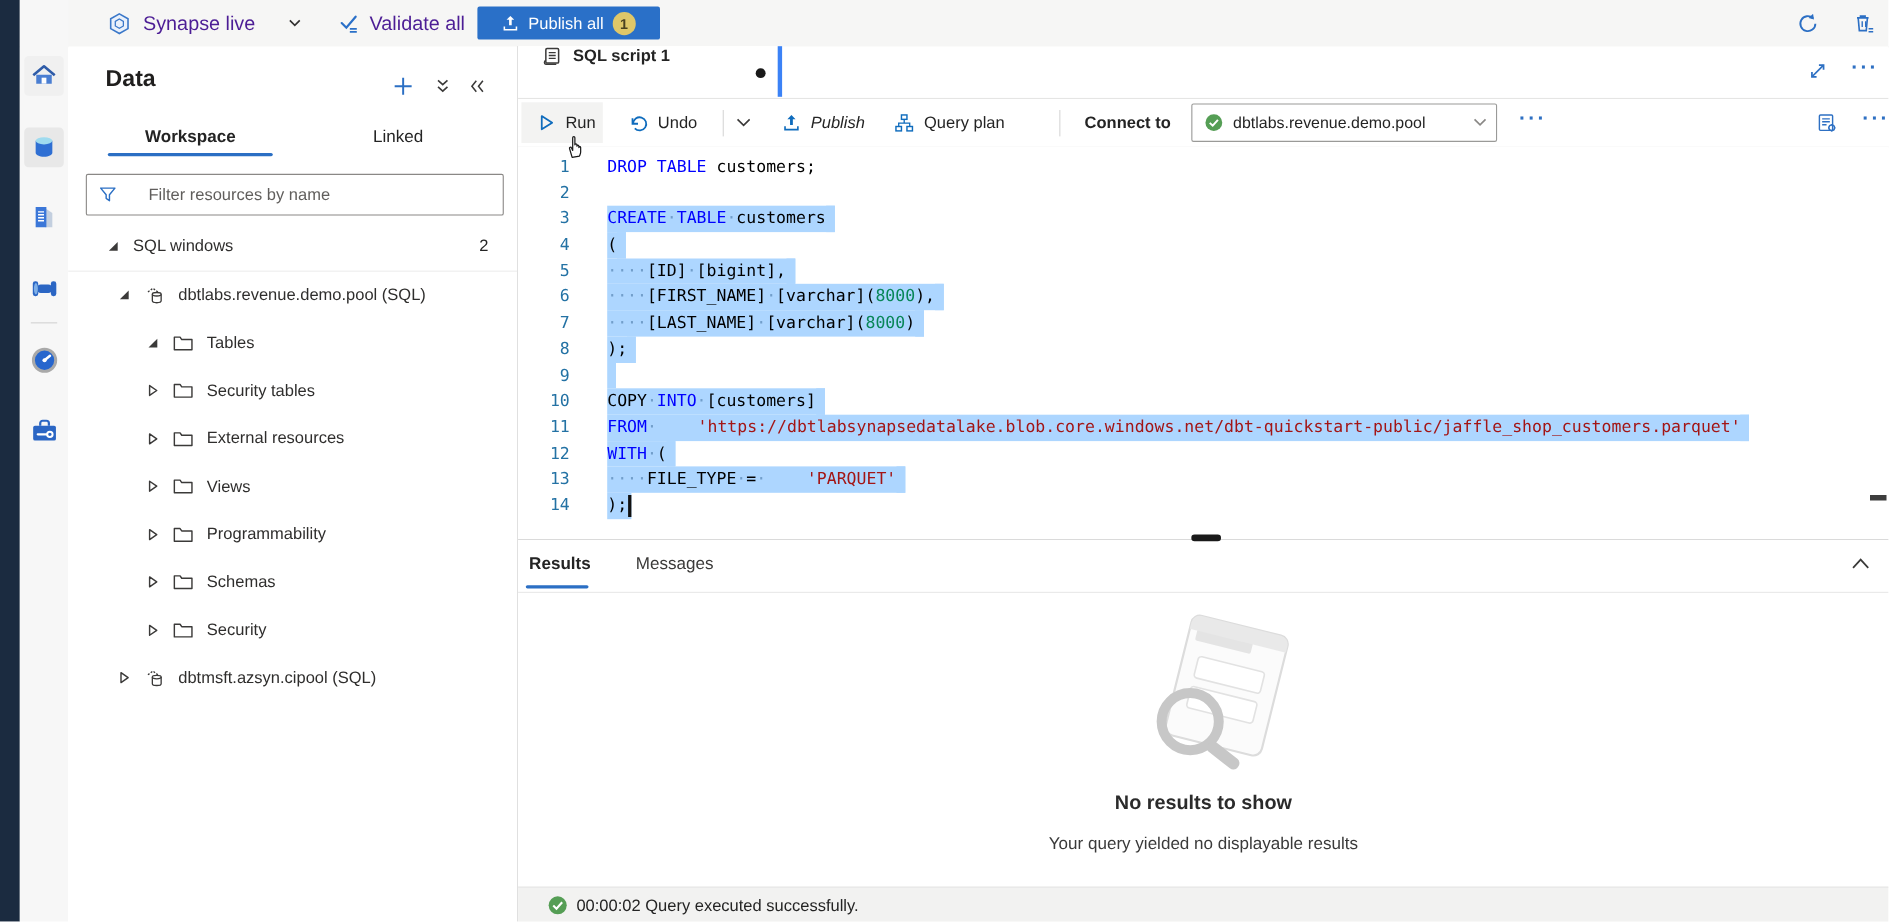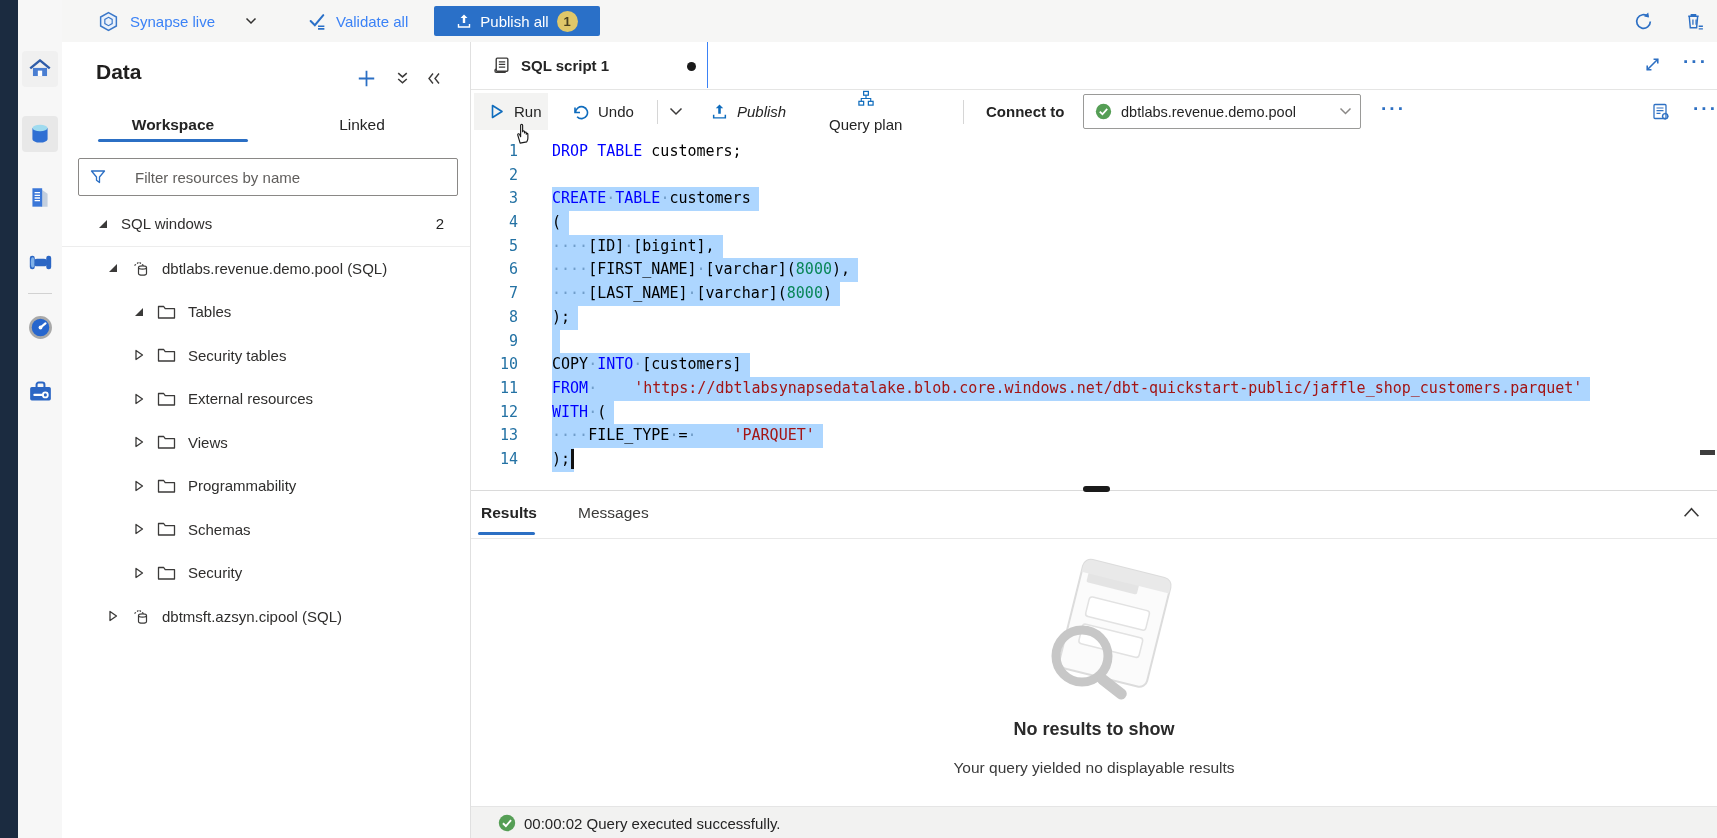--- a/index.html
+++ b/index.html
@@ -3,21 +3,21 @@
 <meta charset="utf-8">
 <style>
   html,body{margin:0;padding:0;background:#ffffff;}
   #app{position:relative;width:1717px;height:838px;background:#ffffff;
        font-family:"Liberation Sans",sans-serif;overflow:hidden;color:#252423;}
   .abs{position:absolute;}
   svg{display:block;}
 
   
   .topbar{left:0;top:0;width:1717px;height:42px;background:#f6f6f5;border-bottom:1px solid #e3e3e2;}
-  .topbar-item{position:absolute;top:0;height:42px;display:flex;align-items:center;font-size:15px;color:#3b82f6;}
+  .topbar-item{position:absolute;top:0;height:42px;display:flex;align-items:center;font-size:18px;color:#4c1d95;}
   .pub-btn{position:absolute;left:434px;top:6px;width:166px;height:30px;background:#2a70c8;border-radius:2px;
            display:flex;align-items:center;justify-content:center;gap:8px;color:#fff;font-size:15px;}
   .pub-badge{width:21px;height:21px;border-radius:50%;background:#dfc769;color:#4a4120;font-size:13px;
              display:flex;align-items:center;justify-content:center;font-weight:bold;}
 
   
   .rail-dark{left:0;top:0;width:18px;height:838px;background:#1b2b40;}
   .rail{left:18px;top:0;width:44px;height:838px;background:#f7f7f7;}
   .rail-item{position:absolute;left:22px;width:36px;height:36px;border-radius:4px;
              display:flex;align-items:center;justify-content:center;}
@@ -39,22 +39,22 @@
   .tree-row{display:flex;align-items:center;height:43.5px;font-size:15px;color:#2f2e2d;position:relative;}
   .tree-row .arrow{flex:none;width:12px;height:12px;}
   .tree-row .ticon{flex:none;margin-left:12px;}
   .tree-row .tlabel{margin-left:12px;white-space:nowrap;}
   .tree-row .tcount{margin-left:auto;margin-right:26px;color:#242424;}
   .tree-row.hasdivider{border-bottom:1px solid #ededed;}
 
   
   .v-divider{left:470px;top:42px;width:1px;height:796px;background:#e0e0e0;}
   .tabstrip{left:471px;top:42px;width:1246px;height:47px;background:#fff;border-bottom:1px solid #e5e5e4;}
-  .etab{position:absolute;left:0;top:0;width:236px;height:46px;background:#fff;border-right:1px solid #3b82f6;
-        display:flex;align-items:center;}
+  .etab{position:absolute;left:0;top:0;width:236px;height:46px;background:#fff;border-right:4px solid #3b82f6;
+        display:flex;align-items:flex-start;}
   .etab-title{font-weight:bold;font-size:15px;color:#242424;margin-left:10px;}
   .dirty-dot{position:absolute;left:216px;top:20px;width:9px;height:9px;border-radius:50%;background:#1a1a1a;}
   .toolbar{left:471px;top:90px;width:1246px;height:43px;background:#fff;border-bottom:1px solid #e8e8e8;}
   .tb-item{position:absolute;top:0;height:43px;display:flex;align-items:center;font-size:15px;color:#242424;gap:9px;}
   .tb-div{position:absolute;top:10px;width:1px;height:24px;background:#d6d6d6;}
   .run-hover{position:absolute;left:3px;top:3px;width:74px;height:37px;background:#f3f3f2;}
   .pool-box{position:absolute;left:612px;top:4px;width:276px;height:33px;border:1px solid #9a9a98;border-radius:2px;
             background:#fff;display:flex;align-items:center;font-size:14.5px;color:#242424;}
   .ellipsis{color:#2e70c3;font-size:19px;font-weight:bold;letter-spacing:2px;}
 
@@ -415,21 +415,21 @@
           <polyline points="1.5,1.5 7,7 12.5,1.5" fill="none" stroke="#3b3a39" stroke-width="1.5"></polyline>
         </svg>
     </div>
     <div class="tb-item" style="left:240px;font-style:italic;">
       <svg width="17" height="17" viewBox="0 0 16 16">
           <path d="M8 1.5l3.5 3.5H9.2v5H6.8v-5H4.5z" fill="#0f6cbd"></path>
           <path d="M2.5 11v3h11v-3" fill="none" stroke="#0f6cbd" stroke-width="1.4"></path>
         </svg>
       <span>Publish</span>
     </div>
-    <div class="tb-item" style="left:358px;flex-direction:column;">
+    <div class="tb-item" style="left:342px;">
       <svg width="18" height="18" viewBox="0 0 18 18">
           <rect x="6.5" y="1.5" width="5" height="4" fill="none" stroke="#0f6cbd" stroke-width="1.3"></rect>
           <rect x="1.5" y="12" width="5" height="4" fill="none" stroke="#0f6cbd" stroke-width="1.3"></rect>
           <rect x="11.5" y="12" width="5" height="4" fill="none" stroke="#0f6cbd" stroke-width="1.3"></rect>
           <path d="M9 5.5V9M4 12V9h10v3" fill="none" stroke="#0f6cbd" stroke-width="1.2"></path>
         </svg>
       <span>Query plan</span>
     </div>
     <div class="tb-div" style="left:492px;"></div>
     <div class="tb-item" style="left:515px;font-weight:bold;">

